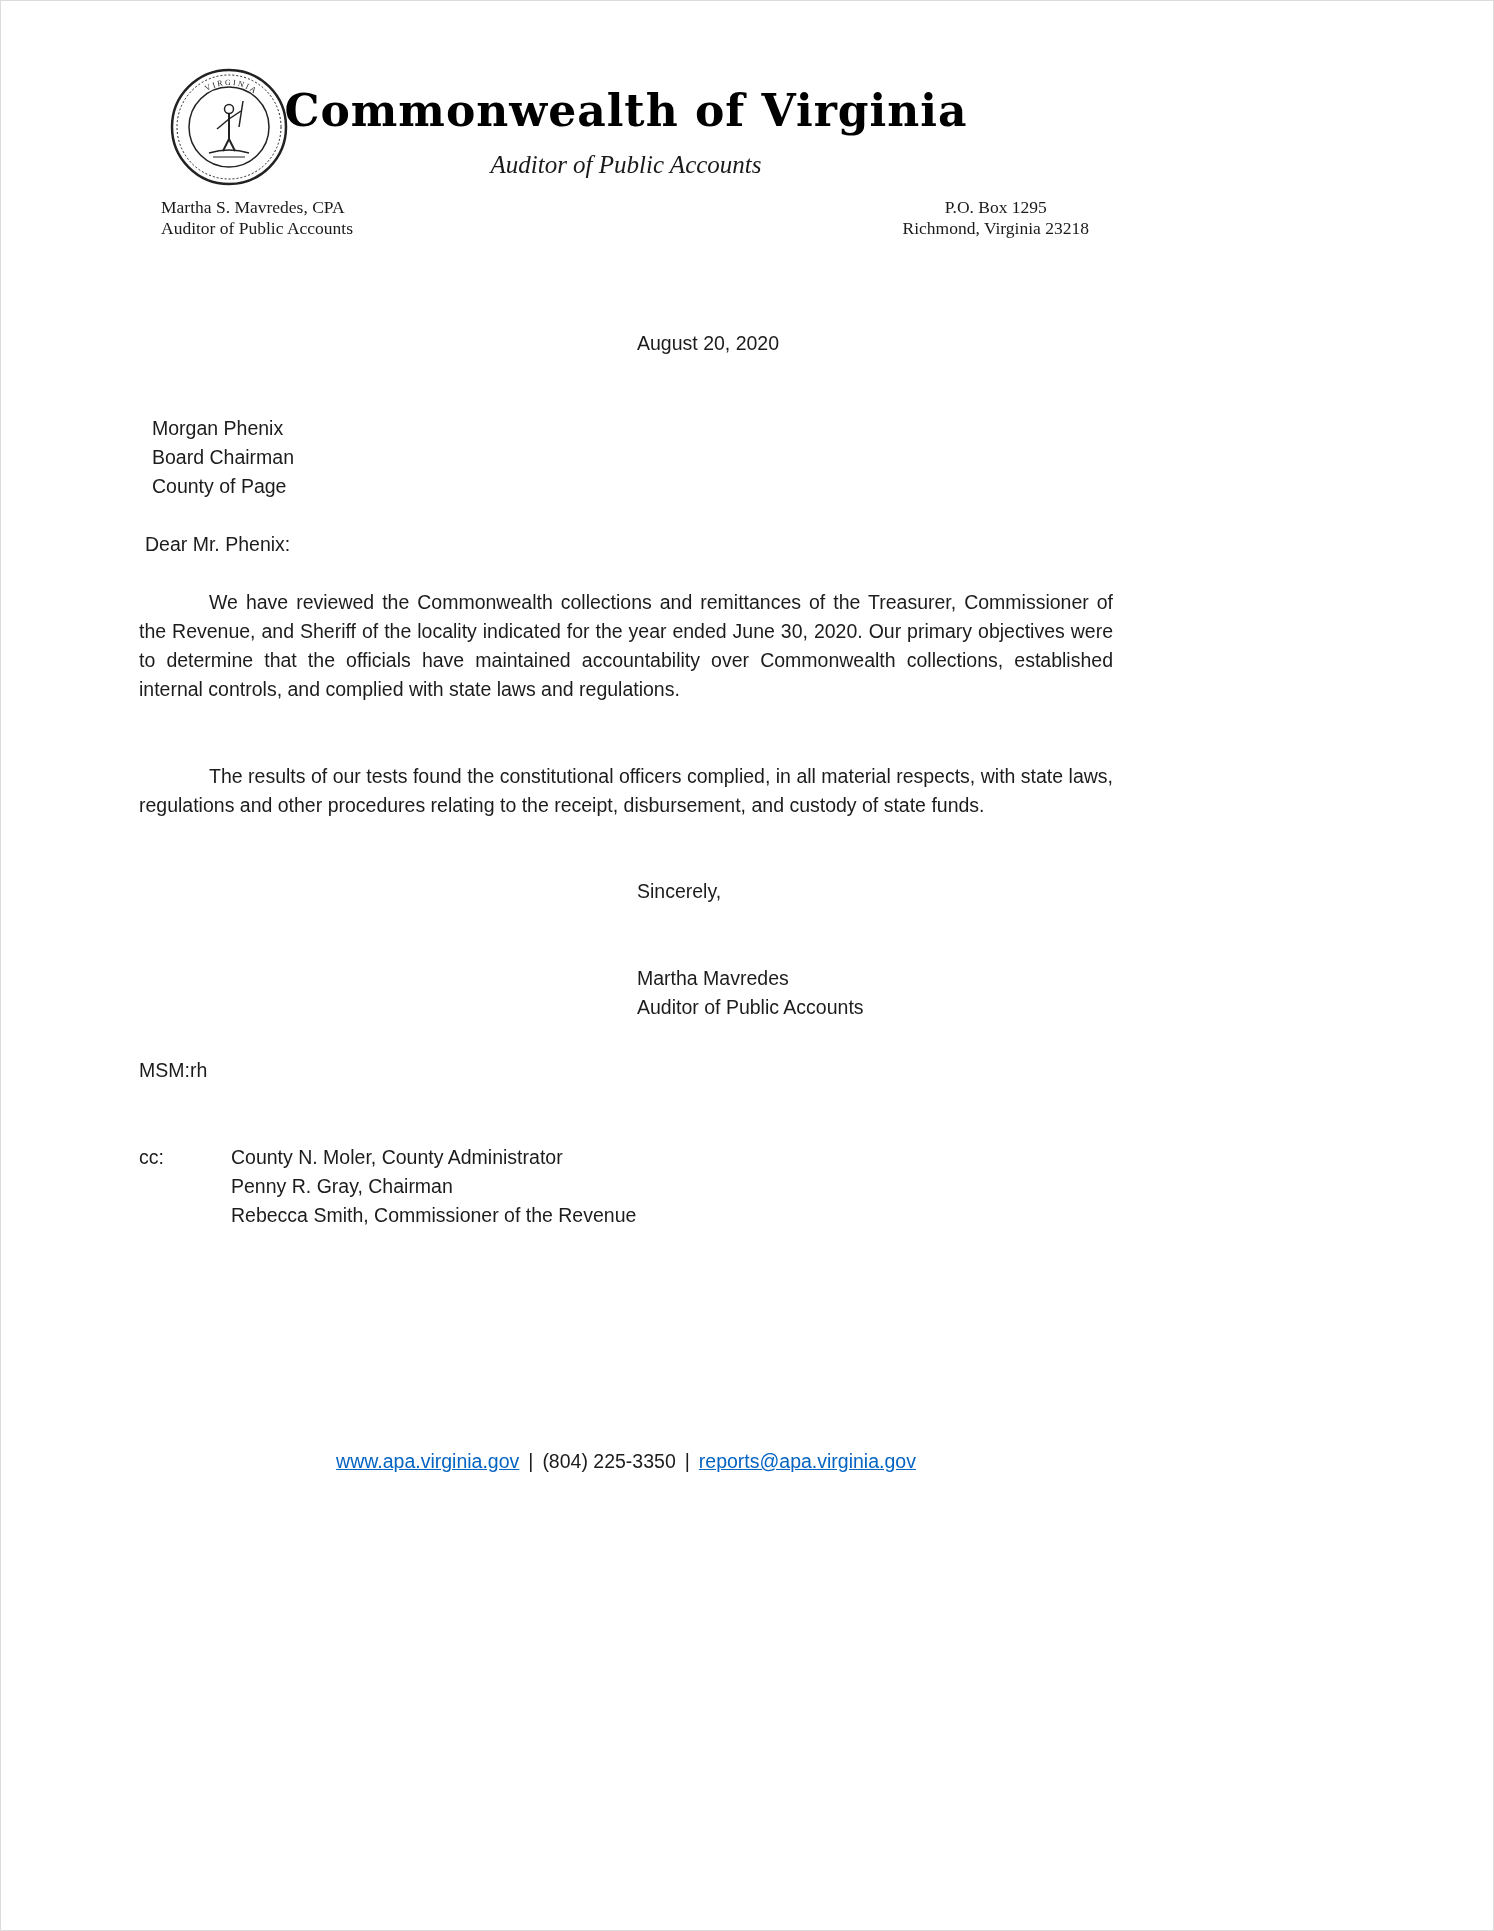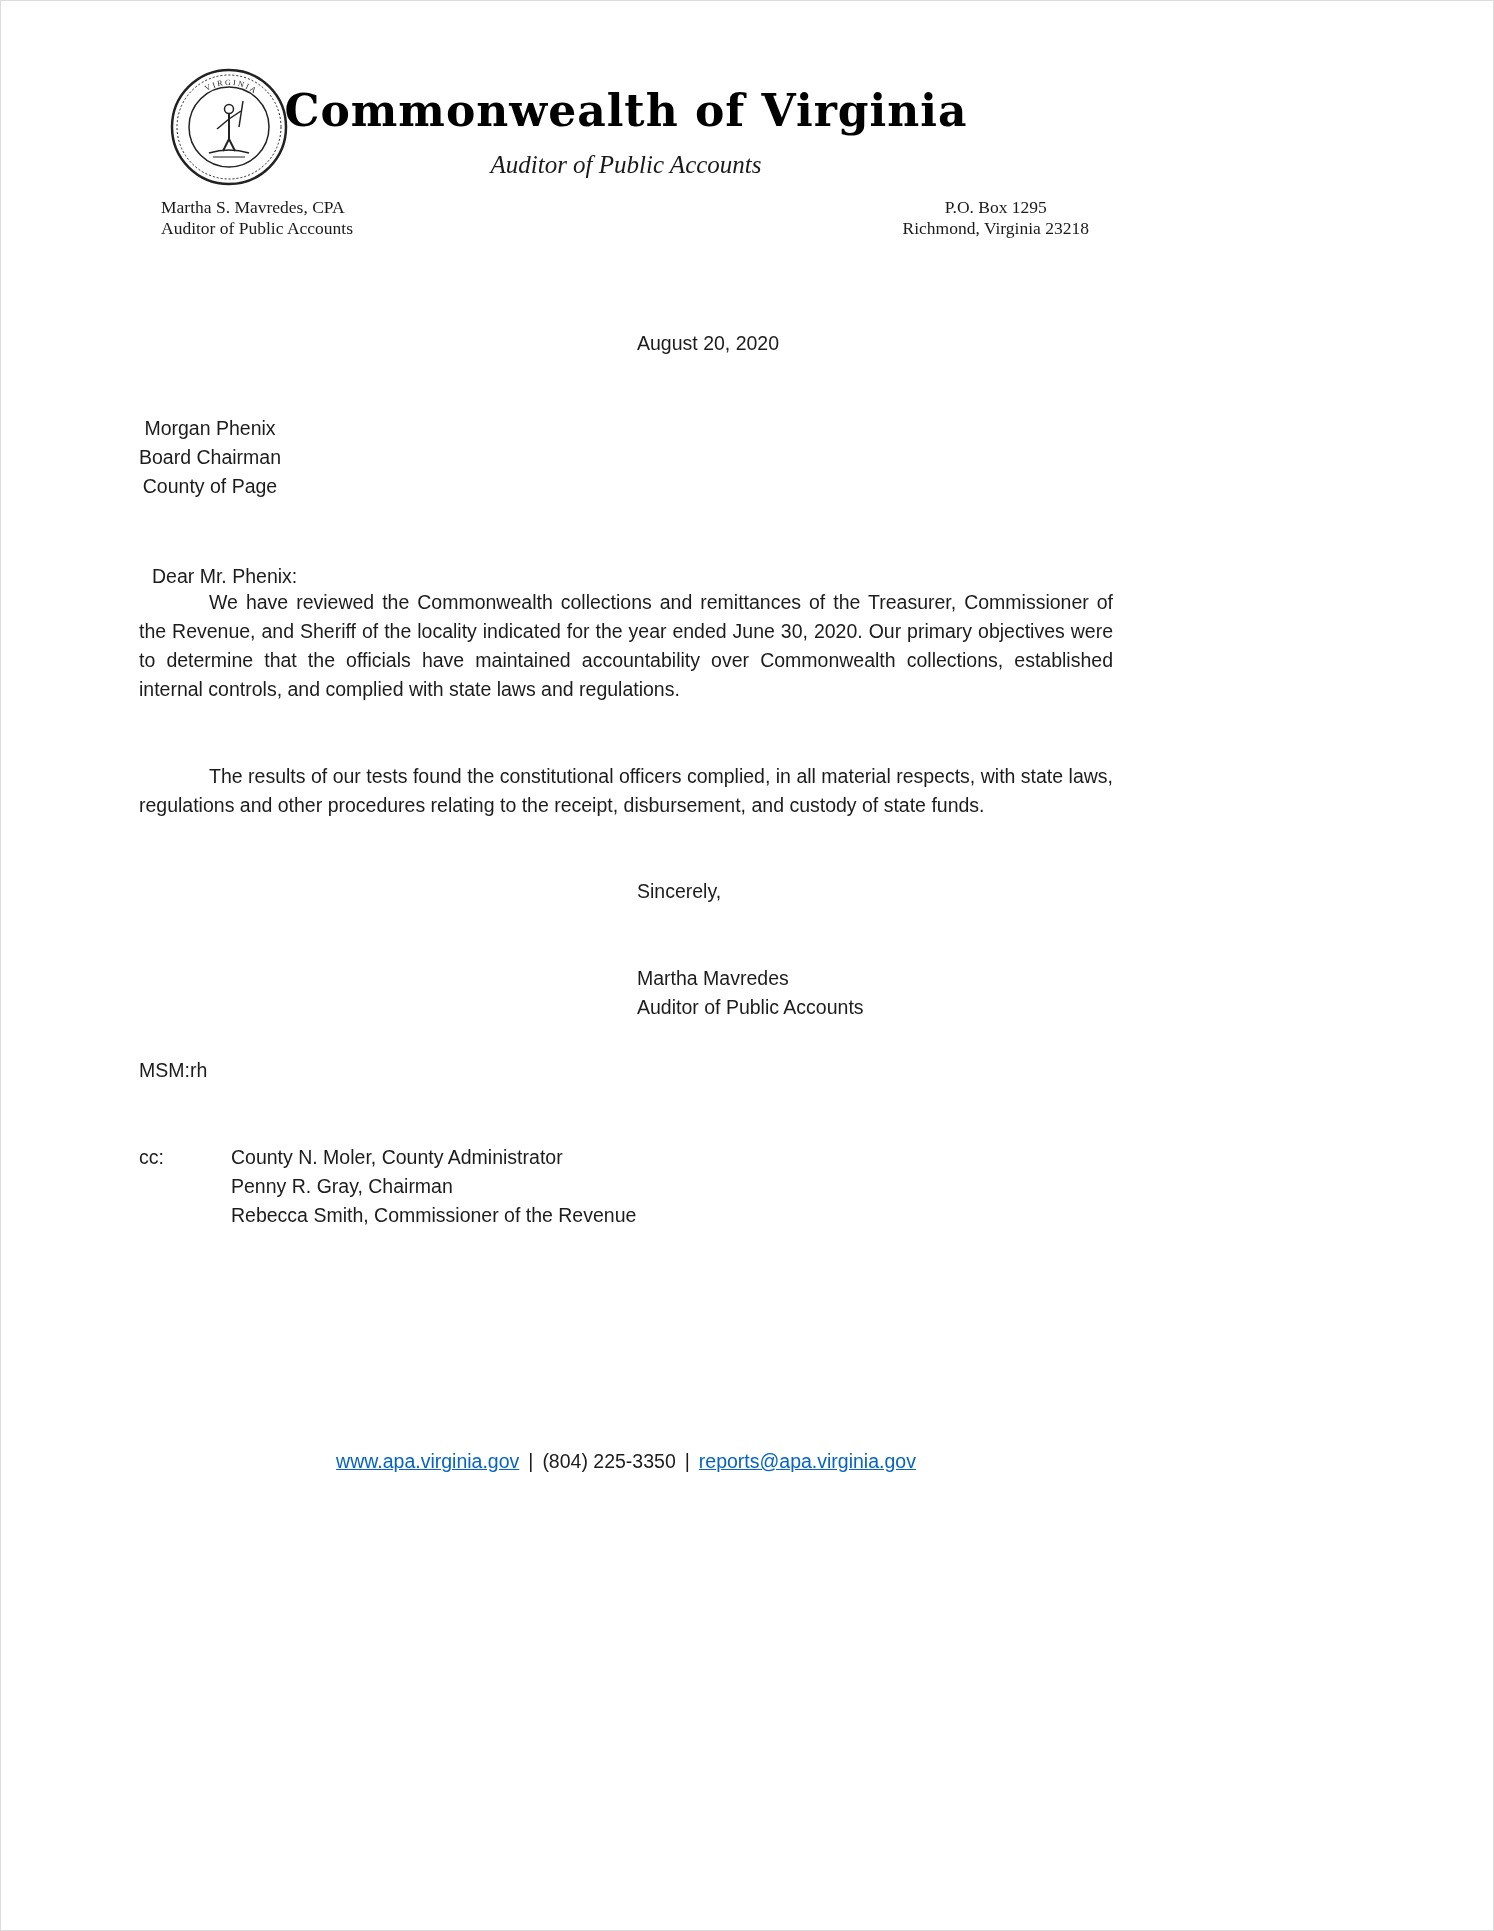--- a/index.html
+++ b/index.html
@@ -68,22 +68,22 @@
   
   .content {
     position:absolute;
     left:138px; top:0;
     width:974px;
     font-size:19.5px;
     line-height:29px;
     color:#1c1c1c;
   }
   .date-line     { position:absolute; left:498px; top:328px; white-space:nowrap; }
-  .recipient     { position:absolute; left:0;     top:413px;text-align:center; }
-  .salutation    { position:absolute; left:13px;     top:529px;margin-top:32px; }
+  .recipient     { position:absolute; left:13px;     top:413px; }
+  .salutation    { position:absolute; left:6px;     top:529px; }
   .para          { position:absolute; left:0; width:974px; text-align:justify; text-indent:70px; }
   .para-1        { top:587px; }
   .para-2        { top:761px; }
   .closing       { position:absolute; left:498px; top:876px; }
   .signature     { position:absolute; left:498px; top:963px; }
   .reference     { position:absolute; left:0;     top:1055px; }
   .cc-block      { position:absolute; left:0;     top:1142px; }
   .cc-row        { display:flex;gap:20px; }
   .cc-label      { width:72px; flex:0 0 72px; }
   .cc-items div  { line-height:29px; }

